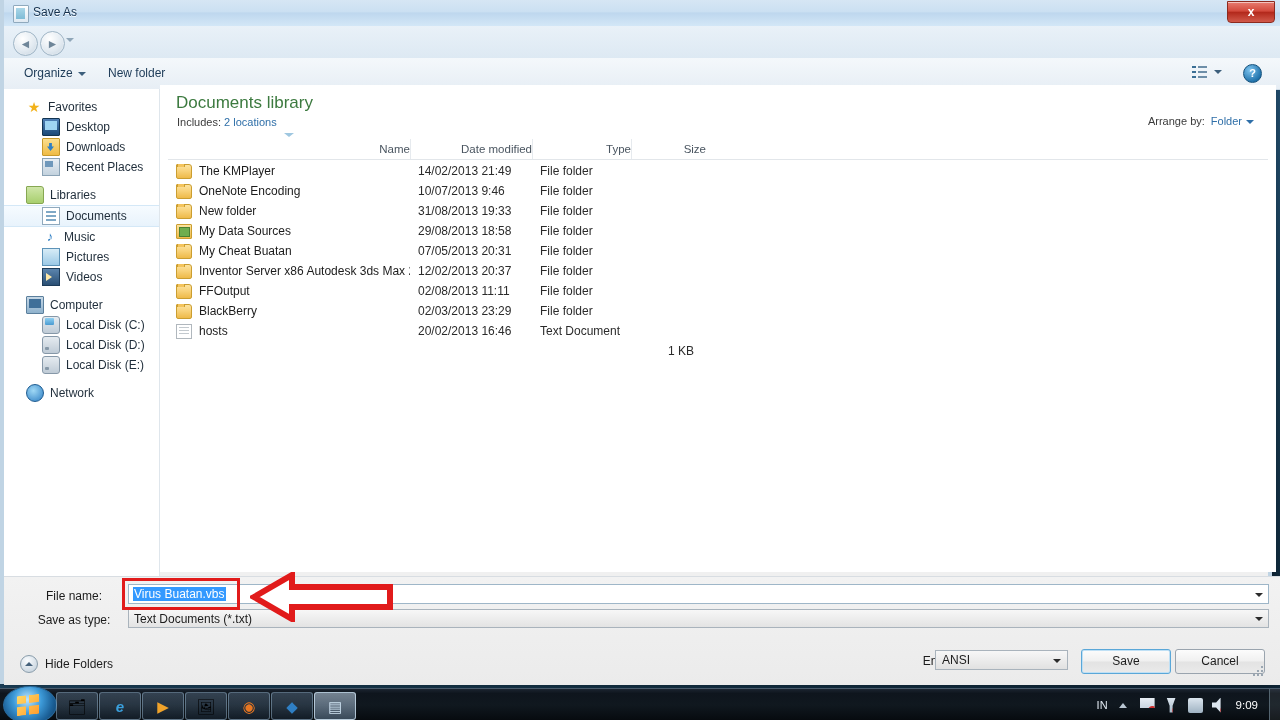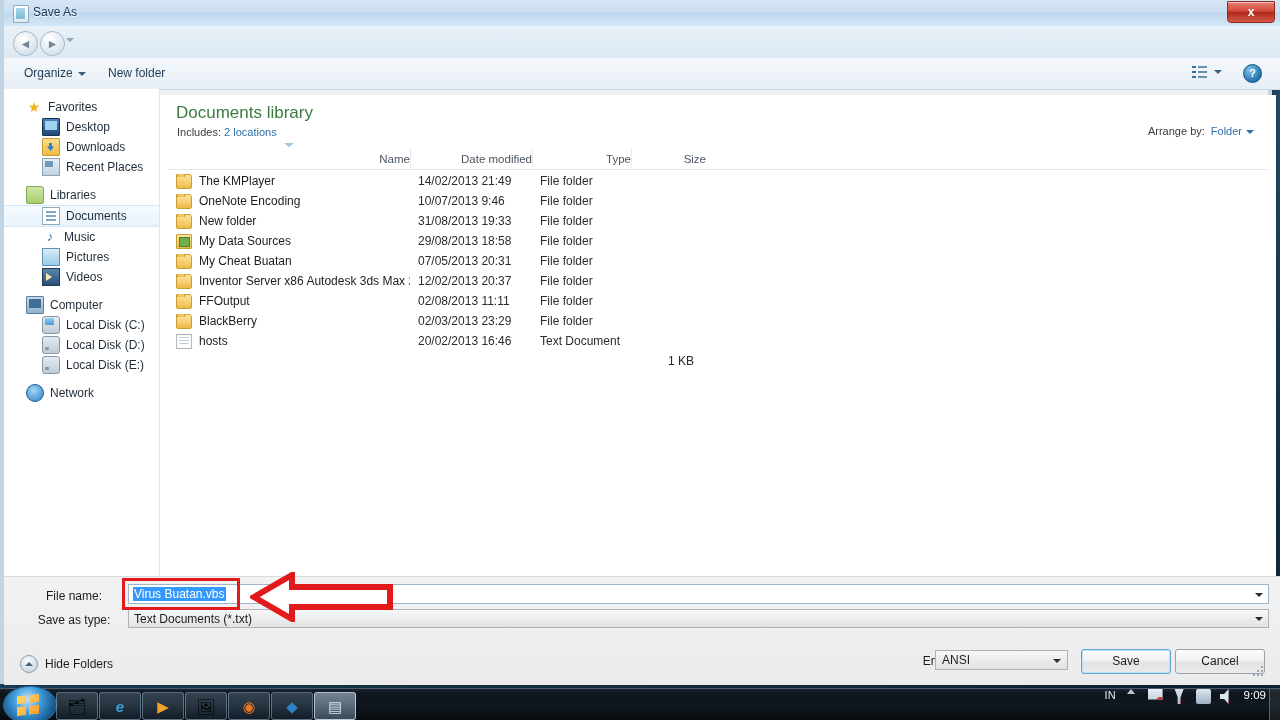--- a/index.html
+++ b/index.html
@@ -161,21 +161,21 @@
   .ico-vid::after{content:"";position:absolute;left:3px;top:4px;width:0;height:0;border-left:6px solid #ffe9a8;border-top:4px solid transparent;border-bottom:4px solid transparent;}
   .ico-pc{background:linear-gradient(to bottom,#c7d8e6,#8fb2cd);border:1px solid #5b7f9c;border-radius:1px;}
   .ico-pc::after{content:"";position:absolute;left:2px;top:2px;right:2px;bottom:5px;background:#3f6f99;}
   .ico-hdd{background:linear-gradient(to bottom,#e5ebf0,#bfcbd6);border:1px solid #8698a8;border-radius:3px;}
   .ico-hdd::after{content:"";position:absolute;left:2px;bottom:3px;width:4px;height:3px;background:#8698a8;border-radius:1px;}
   .ico-hddc{background:linear-gradient(to bottom,#e5ebf0,#bfcbd6);border:1px solid #8698a8;border-radius:3px;}
   .ico-hddc::after{content:"";position:absolute;left:2px;top:1px;width:9px;height:7px;background:linear-gradient(to bottom,#8fd0f2,#4a9bd1);border-radius:1px;}
   .ico-net{background:radial-gradient(circle at 40% 35%,#9fd8f5,#2f7fc4);border:1px solid #1d5b90;border-radius:50%;}
   
   #content{
-    position:absolute;left:156px;top:95px;width:1116px;height:487px;background:#ffffff;
+    position:absolute;left:156px;top:85px;width:1116px;height:487px;background:#ffffff;
   }
   #lib-title{position:absolute;left:16px;top:8px;font-size:17px;color:#3c7a3f;}
   #lib-sub{position:absolute;left:17px;top:31px;font-size:11px;color:#3b3b3b;}
   #lib-sub a{color:#2f6fa8;text-decoration:none;cursor:pointer;}
   #arrange{position:absolute;right:22px;top:30px;font-size:11px;color:#3b3b3b;}
   #arrange .val{color:#2f6fa8;margin-left:6px;cursor:pointer;}
   #arrange .caret{display:inline-block;margin-left:4px;border-left:4px solid transparent;border-right:4px solid transparent;border-top:4px solid #2f6fa8;vertical-align:middle;}
   #colhead{
     position:absolute;left:8px;top:54px;width:1100px;height:20px;
     border-bottom:1px solid #e2e6ea;display:flex;align-items:center;font-size:11.5px;color:#4a5560;
@@ -284,21 +284,21 @@
       linear-gradient(#000 0 0) 0 11px/9px 9px no-repeat,
       linear-gradient(#000 0 0) 12px 11px/10px 9px no-repeat;
     transform:skewY(-6deg);
   }
   .tbtn{
     position:absolute;top:3px;width:40px;height:26px;border-radius:3px;
     background:linear-gradient(to bottom,rgba(140,170,200,0.30),rgba(40,60,80,0.35));
     border:1px solid rgba(160,190,215,0.45);cursor:pointer;
   }
   .tbtn .g{position:absolute;left:50%;top:50%;transform:translate(-50%,-50%);font-size:15px;line-height:1;}
-  #tray{position:absolute;right:0;top:0;height:32px;display:flex;align-items:flex-start;}
+  #tray{position:absolute;right:8px;top:0;height:32px;display:flex;align-items:center;}
   #tray .tr-item{font-size:11px;color:#dfe7ee;margin-right:11px;cursor:pointer;}
   #tray .caret-up{width:0;height:0;border-left:4px solid transparent;border-right:4px solid transparent;border-bottom:5px solid #b9c6d2;margin-right:13px;cursor:pointer;}
   #clock{font-size:11.5px;color:#ffffff;margin-right:14px;cursor:pointer;}
   #showdesk{position:absolute;right:0;top:0;width:10px;height:32px;border-left:1px solid #53646f;background:rgba(255,255,255,0.07);cursor:pointer;}
   .trayico{width:15px;height:15px;margin-right:9px;position:relative;cursor:pointer;}
   .ti-flag{background:linear-gradient(to bottom,#e8eef4,#b9c8d6);clip-path:polygon(0 0,100% 0,100% 70%,0 70%);}
   .ti-x{position:absolute;right:-2px;bottom:-2px;width:9px;height:9px;border-radius:50%;background:#cf2b2b;color:#fff;font-size:7px;line-height:9px;text-align:center;}
   .ti-net{background:linear-gradient(to bottom,#dbe5ee,#a8bac9);clip-path:polygon(20% 0,80% 0,60% 55%,60% 100%,40% 100%,40% 55%);}
   .ti-mon{background:linear-gradient(to bottom,#dbe5ee,#9fb2c2);border-radius:2px;}
   .ti-spk{background:#dbe5ee;clip-path:polygon(0 33%,30% 33%,60% 0,60% 100%,30% 67%,0 67%);}

